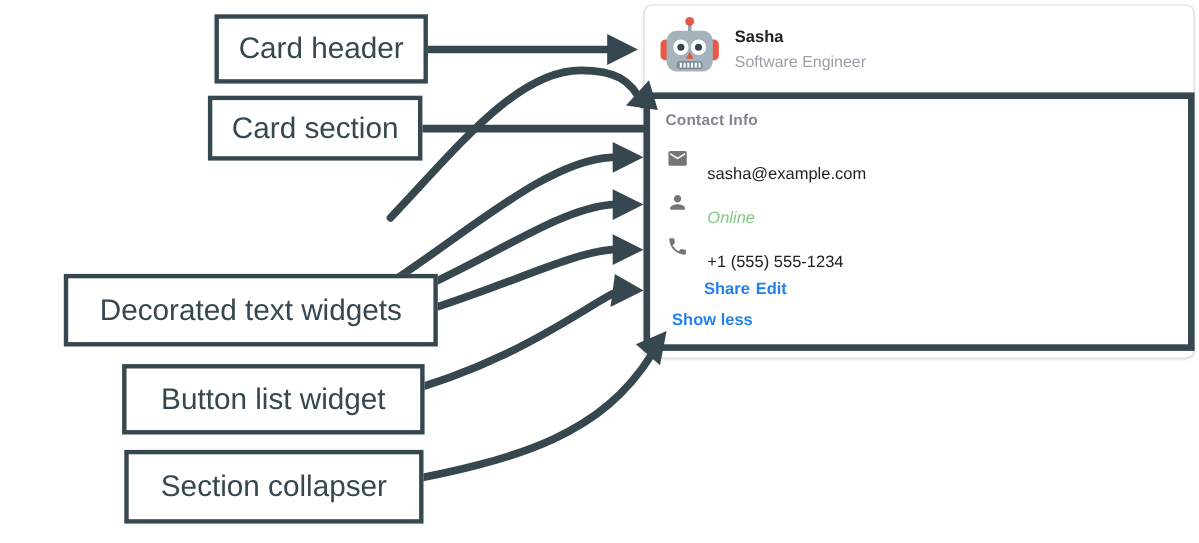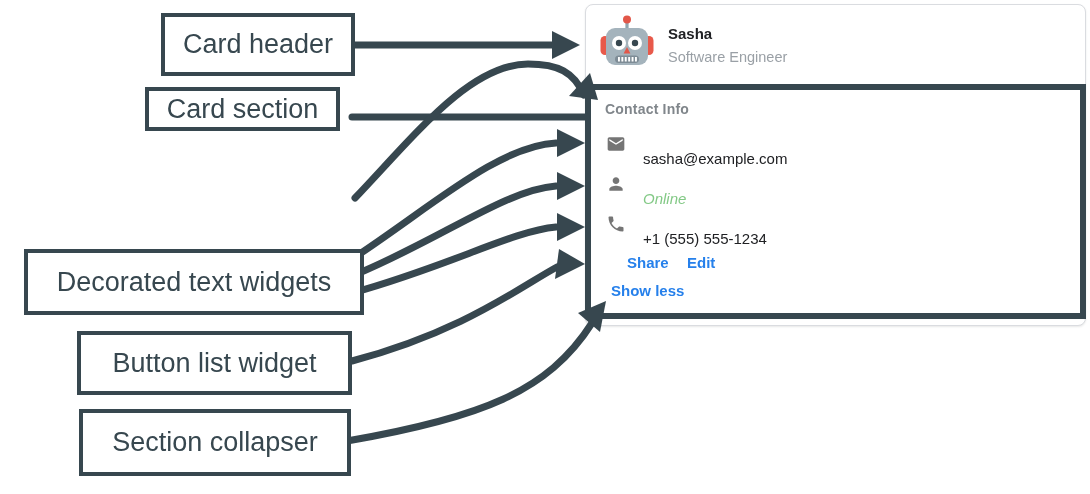--- a/index.html
+++ b/index.html
@@ -2,21 +2,21 @@
 <html><head>
 <meta charset="utf-8">
 <style>
   html,body{margin:0;padding:0;background:#ffffff;}
   #stage{position:relative;width:1090px;height:494px;background:#ffffff;overflow:hidden;
          font-family:"Liberation Sans", sans-serif;}
 
   
   .anno-label{position:absolute;box-sizing:border-box;background:#ffffff;
     border:4px solid #37474f;color:#37474f;font-size:27px;line-height:1;
-    display:flex;align-items:center;justify-content:center;white-space:nowrap;}
+    display:flex;align-items:center;justify-content:center;white-space:nowrap;margin-left:34px;}
 
   
   #arrows{position:absolute;left:0;top:0;z-index:20;pointer-events:none;}
 
   
   .card{position:absolute;left:585px;top:4px;width:501px;height:322px;box-sizing:border-box;
     background:#ffffff;border:1px solid #dadce0;border-radius:8px;
     box-shadow:0 1px 2px rgba(60,64,67,.12);z-index:1;}
   .avatar{position:absolute;left:599px;top:13px;width:56px;height:56px;z-index:2;}
   .user-name{position:absolute;left:668px;top:25px;font-size:15px;font-weight:600;color:#202124;z-index:2;}
@@ -82,27 +82,27 @@
     </svg>
     <span class="txt">Online</span>
   </div>
   <div class="contact-row" style="top:211px">
     <svg class="icn" viewBox="0 0 24 24">
       <path fill="#757575" d="M6.62 10.79c1.44 2.83 3.76 5.14 6.59 6.59l2.2-2.2c.27-.27.67-.36 1.02-.24 1.12.37 2.33.57 3.57.57.55 0 1 .45 1 1V20c0 .55-.45 1-1 1-9.39 0-17-7.61-17-17 0-.55.45-1 1-1h3.5c.55 0 1 .45 1 1 0 1.25.2 2.45.57 3.57.11.35.03.74-.25 1.02l-2.2 2.2z"></path>
     </svg>
     <span class="txt">+1 (555) 555-1234</span>
   </div>
 
-  <div class="link-btn" style="left:627px;top:254px">Share</div>
+  <div class="link-btn" style="left:640px;top:254px">Share</div>
   <div class="link-btn" style="left:687px;top:254px">Edit</div>
 
   <div class="show-less">Show less</div>
 
   <div class="anno-label" style="left:161px;top:13px;width:194px;height:63px;z-index:30">Card header</div>
-  <div class="anno-label" style="left:145px;top:87px;width:195px;height:44px;z-index:30">Card section</div>
+  <div class="anno-label" style="left:155px;top:87px;width:195px;height:59px;z-index:30">Card section</div>
   <div class="anno-label" style="left:24px;top:249px;width:340px;height:66px;z-index:30">Decorated text widgets</div>
   <div class="anno-label" style="left:77px;top:331px;width:275px;height:64px;z-index:30">Button list widget</div>
   <div class="anno-label" style="left:79px;top:409px;width:272px;height:67px;z-index:30">Section collapser</div>
 
   <svg id="arrows" width="1090" height="494" viewBox="0 0 1090 494">
     <g stroke="#37474f" stroke-width="7" fill="none" stroke-linecap="round">
 
       <path d="M 354 45 L 556 45"></path>
 
       <path d="M 352 117 L 586 117"></path>

